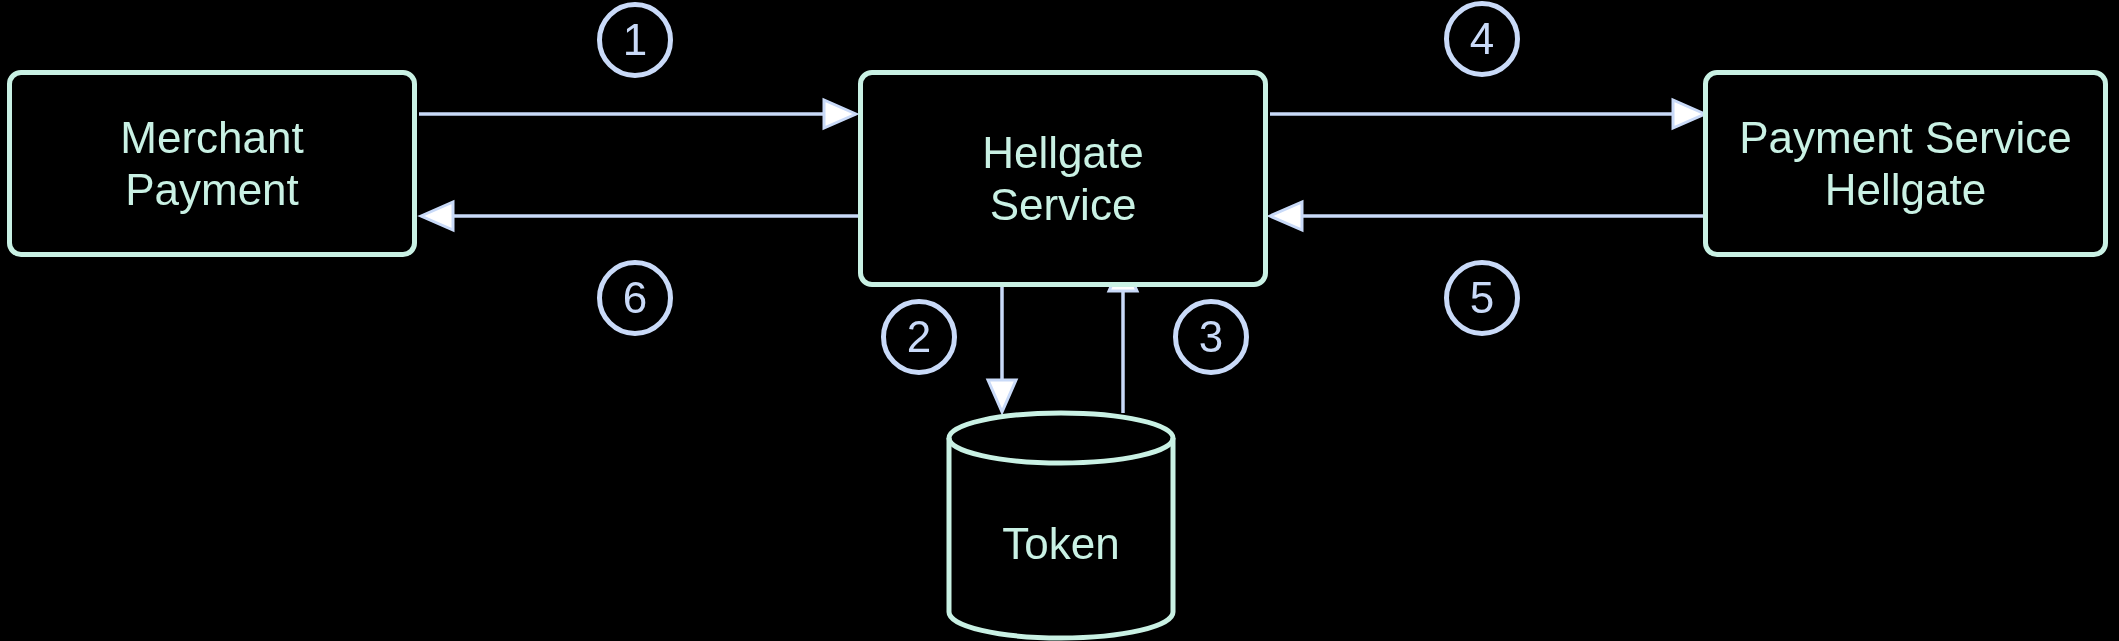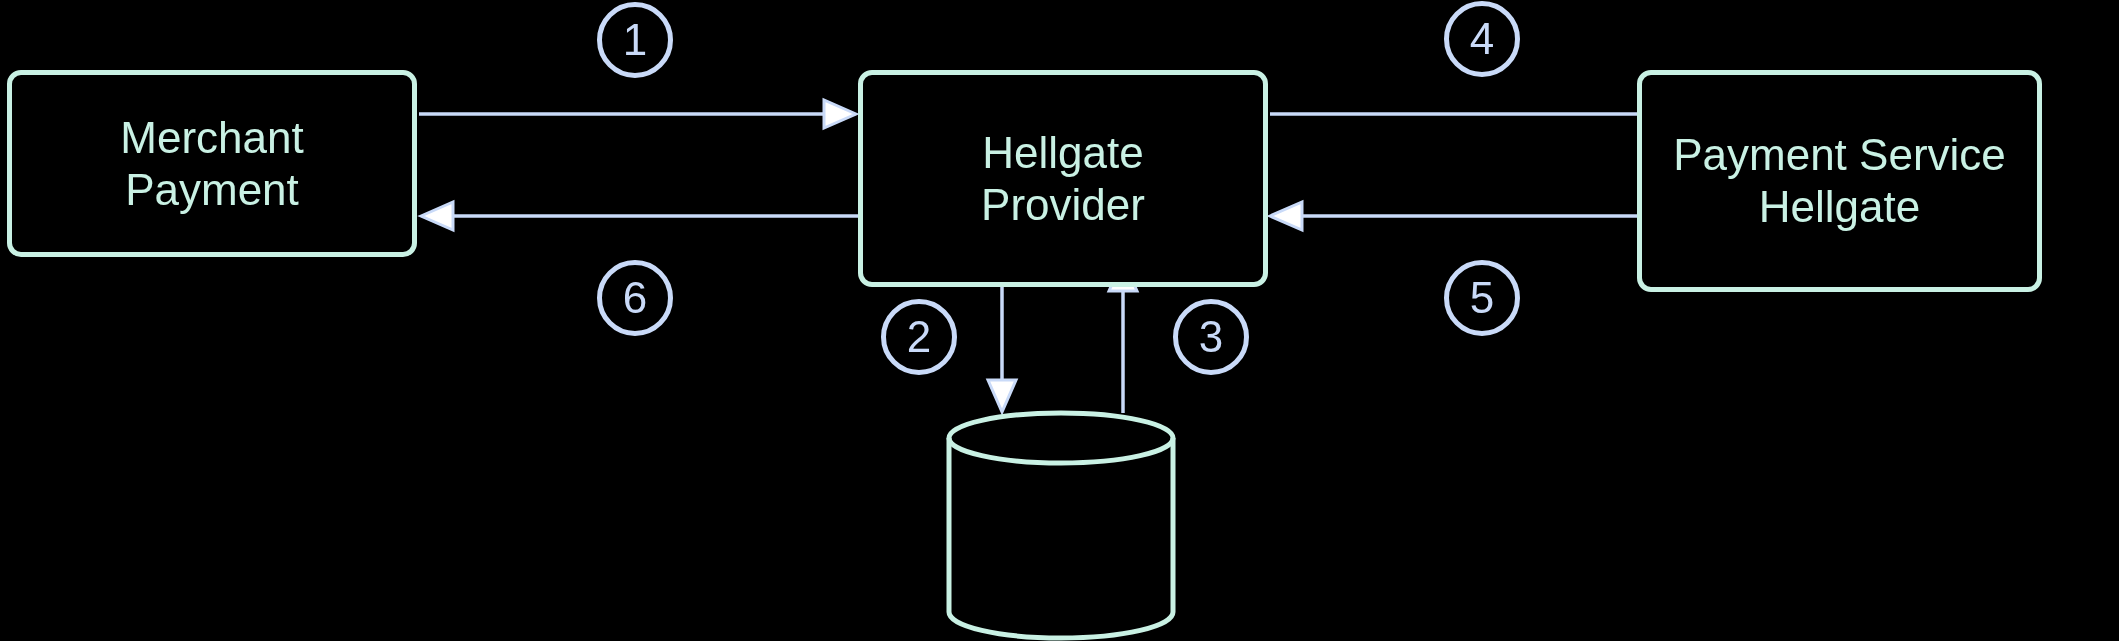--- a/index.html
+++ b/index.html
@@ -29,21 +29,21 @@
     display: flex;
     flex-direction: column;
     align-items: center;
     justify-content: center;
     text-align: center;
     font-size: 44px;
     line-height: 52px;
   }
   .node-merchant { left: 7px;    top: 70px; width: 410px; height: 187px; }
   .node-hellgate { left: 858px;  top: 70px; width: 410px; height: 217px; }
-  .node-psp      { left: 1637px; top: 70px; width: 405px; height: 222px; }
+  .node-psp      { left: 1703px; top: 70px; width: 405px; height: 187px; }
 
   .step-badge {
     position: absolute;
     width: 76px;
     height: 76px;
     border: 5px solid var(--flow);
     border-radius: 50%;
     background: var(--background);
     color: var(--flow);
     display: flex;
@@ -141,29 +141,30 @@
     </g>
   </svg>
 
   <div class="node-box node-merchant">
     <span>Merchant</span>
     <span>Payment</span>
   </div>
 
   <div class="node-box node-hellgate">
     <span>Hellgate</span>
-    <span>Provider</span>
+    <span>Service</span>
   </div>
 
   <div class="node-box node-psp">
     <span>Payment Service</span>
     <span>Hellgate</span>
   </div>
 
   <div class="cylinder-label">
+    <span>Token</span>
   </div>
 
   <div class="step-badge badge-1">
     <span>1</span>
   </div>
   <div class="step-badge badge-2">
     <span>2</span>
   </div>
   <div class="step-badge badge-3">
     <span>3</span>

